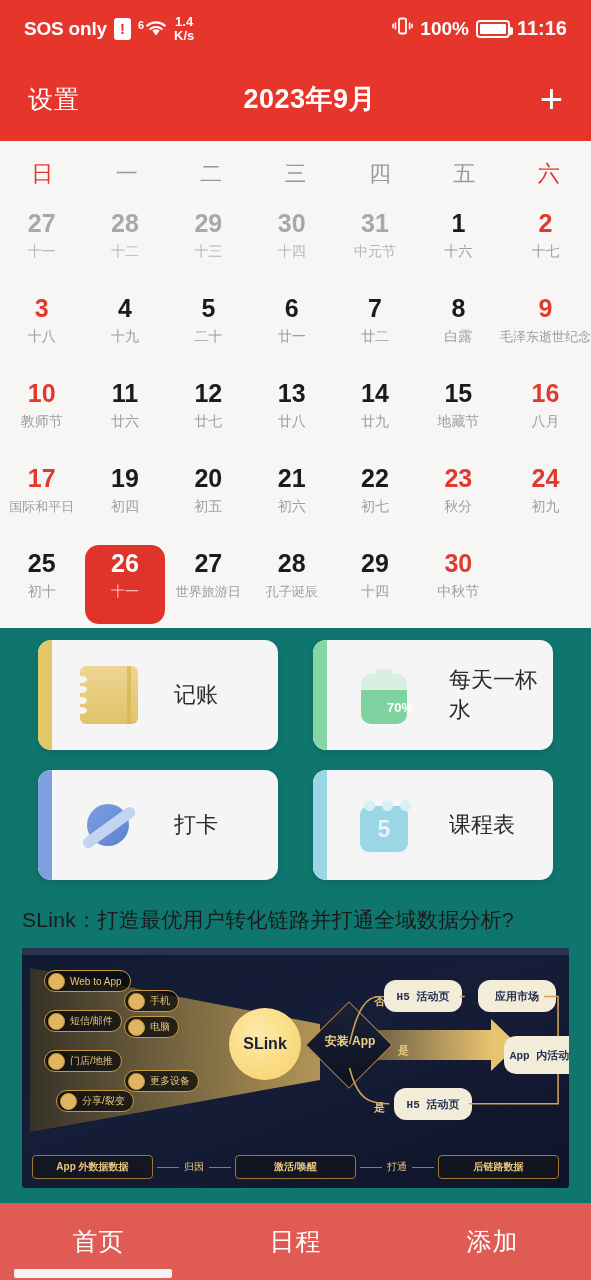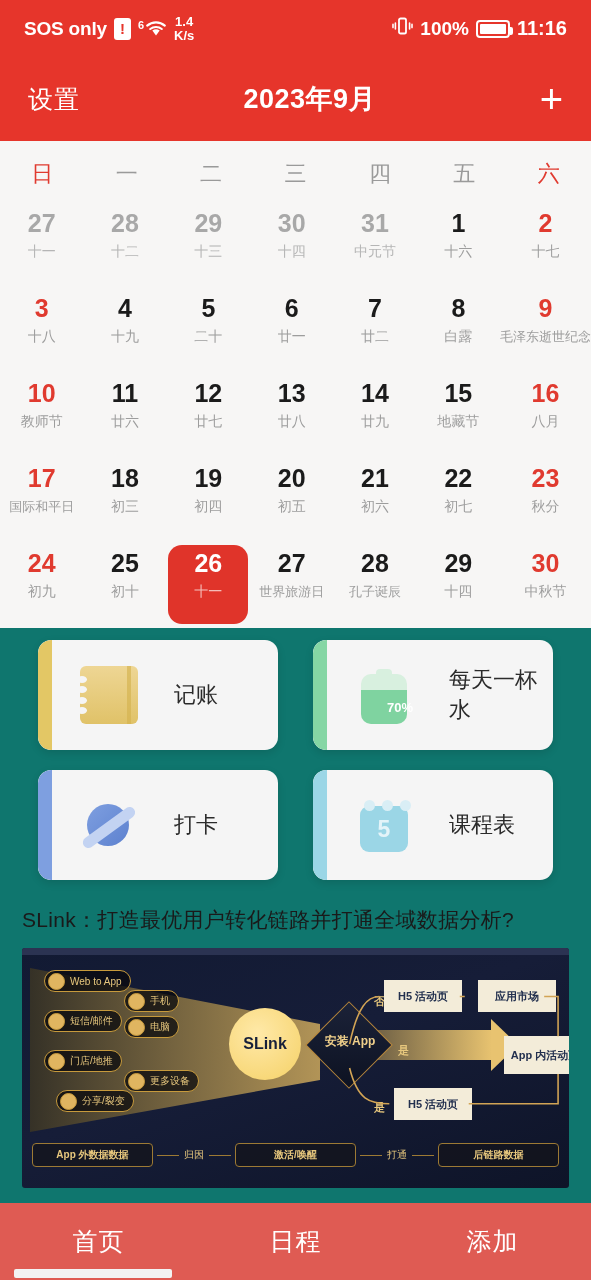--- a/index.html
+++ b/index.html
@@ -179,26 +179,26 @@
     position:absolute; left:300px; top:82px; width:170px; height:30px;
     background:linear-gradient(90deg,rgba(120,95,40,.35),#e8c370);
   }
   .bigarrow::after {
     content:""; position:absolute; right:-26px; top:-11px;
     border-top:26px solid transparent; border-bottom:26px solid transparent;
     border-left:27px solid #e8c370;
   }
   .box {
     position:absolute; background:#f3ecd9; color:#23304f; font-size:11px;
-    border-radius:0; display:flex; align-items:center; justify-content:center;
-    font-weight:bold; text-align:center; padding:2px;
+    border-radius:12px; display:flex; align-items:center; justify-content:center;
+    font-weight:bold; text-align:center; padding:2px;font-family:Liberation Mono, monospace;
   }
   .lbl { position:absolute; color:#e7c77d; font-size:11px; font-weight:bold; }
   .botbar {
-    position:absolute; left:10px; right:10px; bottom:20px; height:26px;
+    position:absolute; left:10px; right:10px; bottom:8px; height:26px;
     display:flex; align-items:center; gap:4px;
   }
   .botbar .seg {
     border:1px solid #9d7a34; border-radius:4px; background:rgba(20,20,26,.7);
     color:#e7c77d; font-size:10px; height:24px; display:flex; align-items:center;
     justify-content:center; flex:1.6; font-weight:bold;
   }
   .botbar .conn { color:#e7c77d; font-size:10px; flex:1; text-align:center; position:relative; }
   .botbar .conn::before, .botbar .conn::after {
     content:""; position:absolute; top:50%; width:22px; height:1px; background:#9d7a34;
@@ -353,24 +353,20 @@
         </div>
         <div class="daycell red">
           <div class="dnum">16</div>
           <div class="dsub">八月</div>
         </div>
         <div class="daycell red wide">
           <div class="dnum">17</div>
           <div class="dsub">国际和平日</div>
         </div>
         <div class="daycell">
-          <div class="dnum">18</div>
-          <div class="dsub">初三</div>
-        </div>
-        <div class="daycell">
           <div class="dnum">19</div>
           <div class="dsub">初四</div>
         </div>
         <div class="daycell">
           <div class="dnum">20</div>
           <div class="dsub">初五</div>
         </div>
         <div class="daycell">
           <div class="dnum">21</div>
           <div class="dsub">初六</div>

